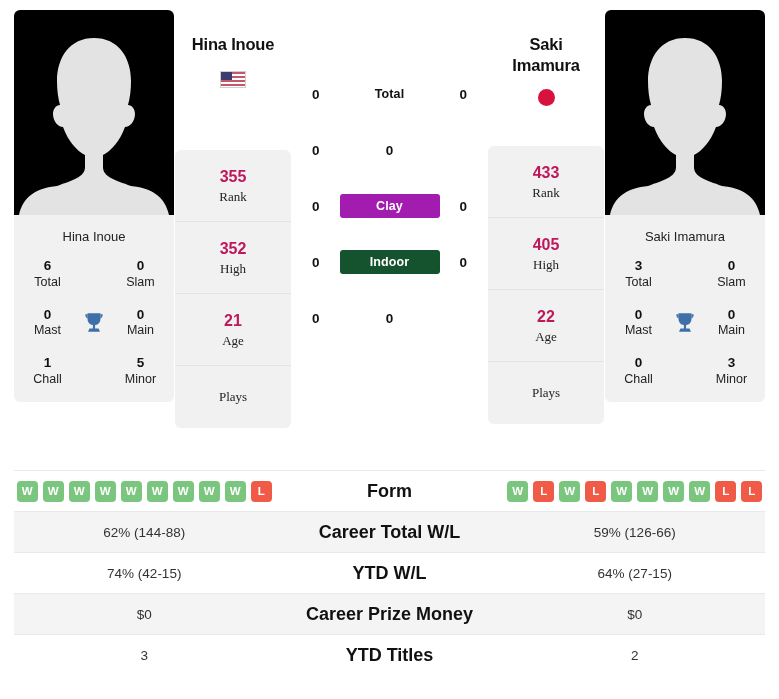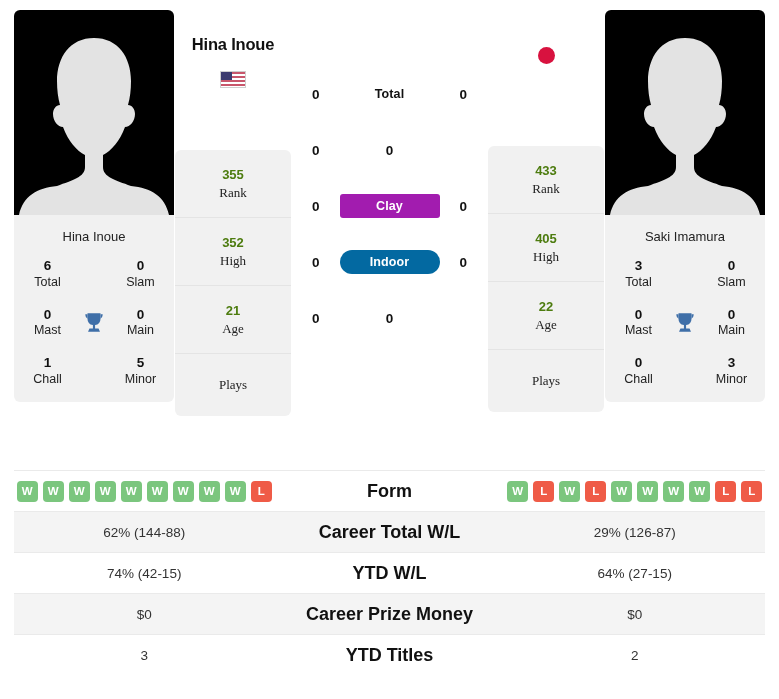--- a/index.html
+++ b/index.html
@@ -64,21 +64,21 @@
   .statstack { width: 116px; flex: 0 0 116px; margin: 0 6px; padding-top: 141px; }
   .statstack.right { padding-top: 141px; }
   .st-box {
     background: #f1f1f1;
     text-align: center;
     padding: 16px 4px;
   }
   .st-box + .st-box { border-top: 1px solid #e4e4e4; }
   .st-box:first-child { border-radius: 6px 6px 0 0; }
   .st-box:last-child { border-radius: 0 0 6px 6px; }
-  .st-val { font-size: 13px; font-weight: bold; color: #4d7c0f; line-height: 1.35; }
+  .st-val { font-size: 16px; font-weight: bold; color: #be185d; line-height: 1.35; }
   .st-lbl { font-size: 13px; color: #222; line-height: 1.35; font-family: Liberation Serif, serif; }
   .st-box.plays { padding: 22px 4px; }
 
   
   .namecol { width: 118px; flex: 0 0 118px; text-align: center; padding-top: 24px; }
   .pname {
     font-size: 16.5px; font-weight: bold; color: #111;
     line-height: 1.28; letter-spacing: -0.2px;
   }
   .flagwrap { margin-top: 16px; display: flex; justify-content: center; }
@@ -242,31 +242,35 @@
         <div class="sc left">0</div>
         <div class="sc">0</div>
       </div>
       <div class="srow">
         <div class="sc left">0</div>
         <div class="pill" style="background:#a21caf;">Clay</div>
         <div class="sc">0</div>
       </div>
       <div class="srow">
         <div class="sc left">0</div>
-        <div class="pill" style="background:#0369a1;border-radius:12px;">Indoor</div>
+        <div class="pill" style="background:#14532d;">Indoor</div>
         <div class="sc">0</div>
       </div>
       <div class="srow">
         <div class="sc left">0</div>
         <div class="sc">0</div>
       </div>
     </div>
 
     <div style="display:flex; flex-direction:column; align-items:center; width:118px; flex:0 0 118px;">
       <div class="namecol" style="padding-top:24px;">
+        <div class="pname">
+          <span>Saki</span><br>
+          <span>Imamura</span>
+        </div>
         <div class="flagwrap" style="margin-top:13px;">
           <div class="flag-jp"></div>
         </div>
       </div>
       <div class="statstack right" style="padding-top:18px; margin:0;">
         <div class="st-box">
           <div class="st-val">433</div>
           <div class="st-lbl">Rank</div>
         </div>
         <div class="st-box">
@@ -358,21 +362,21 @@
           <div class="badge W">W</div>
           <div class="badge W">W</div>
           <div class="badge L">L</div>
           <div class="badge L">L</div>
         </div>
     </div>
 
     <div class="trow alt">
       <div class="tside">62% (144-88)</div>
       <div class="tcenter">Career Total W/L</div>
-      <div class="tside">29% (126-87)</div>
+      <div class="tside">59% (126-66)</div>
     </div>
 
     <div class="trow">
       <div class="tside">74% (42-15)</div>
       <div class="tcenter">YTD W/L</div>
       <div class="tside">64% (27-15)</div>
     </div>
 
     <div class="trow alt">
       <div class="tside">$0</div>

